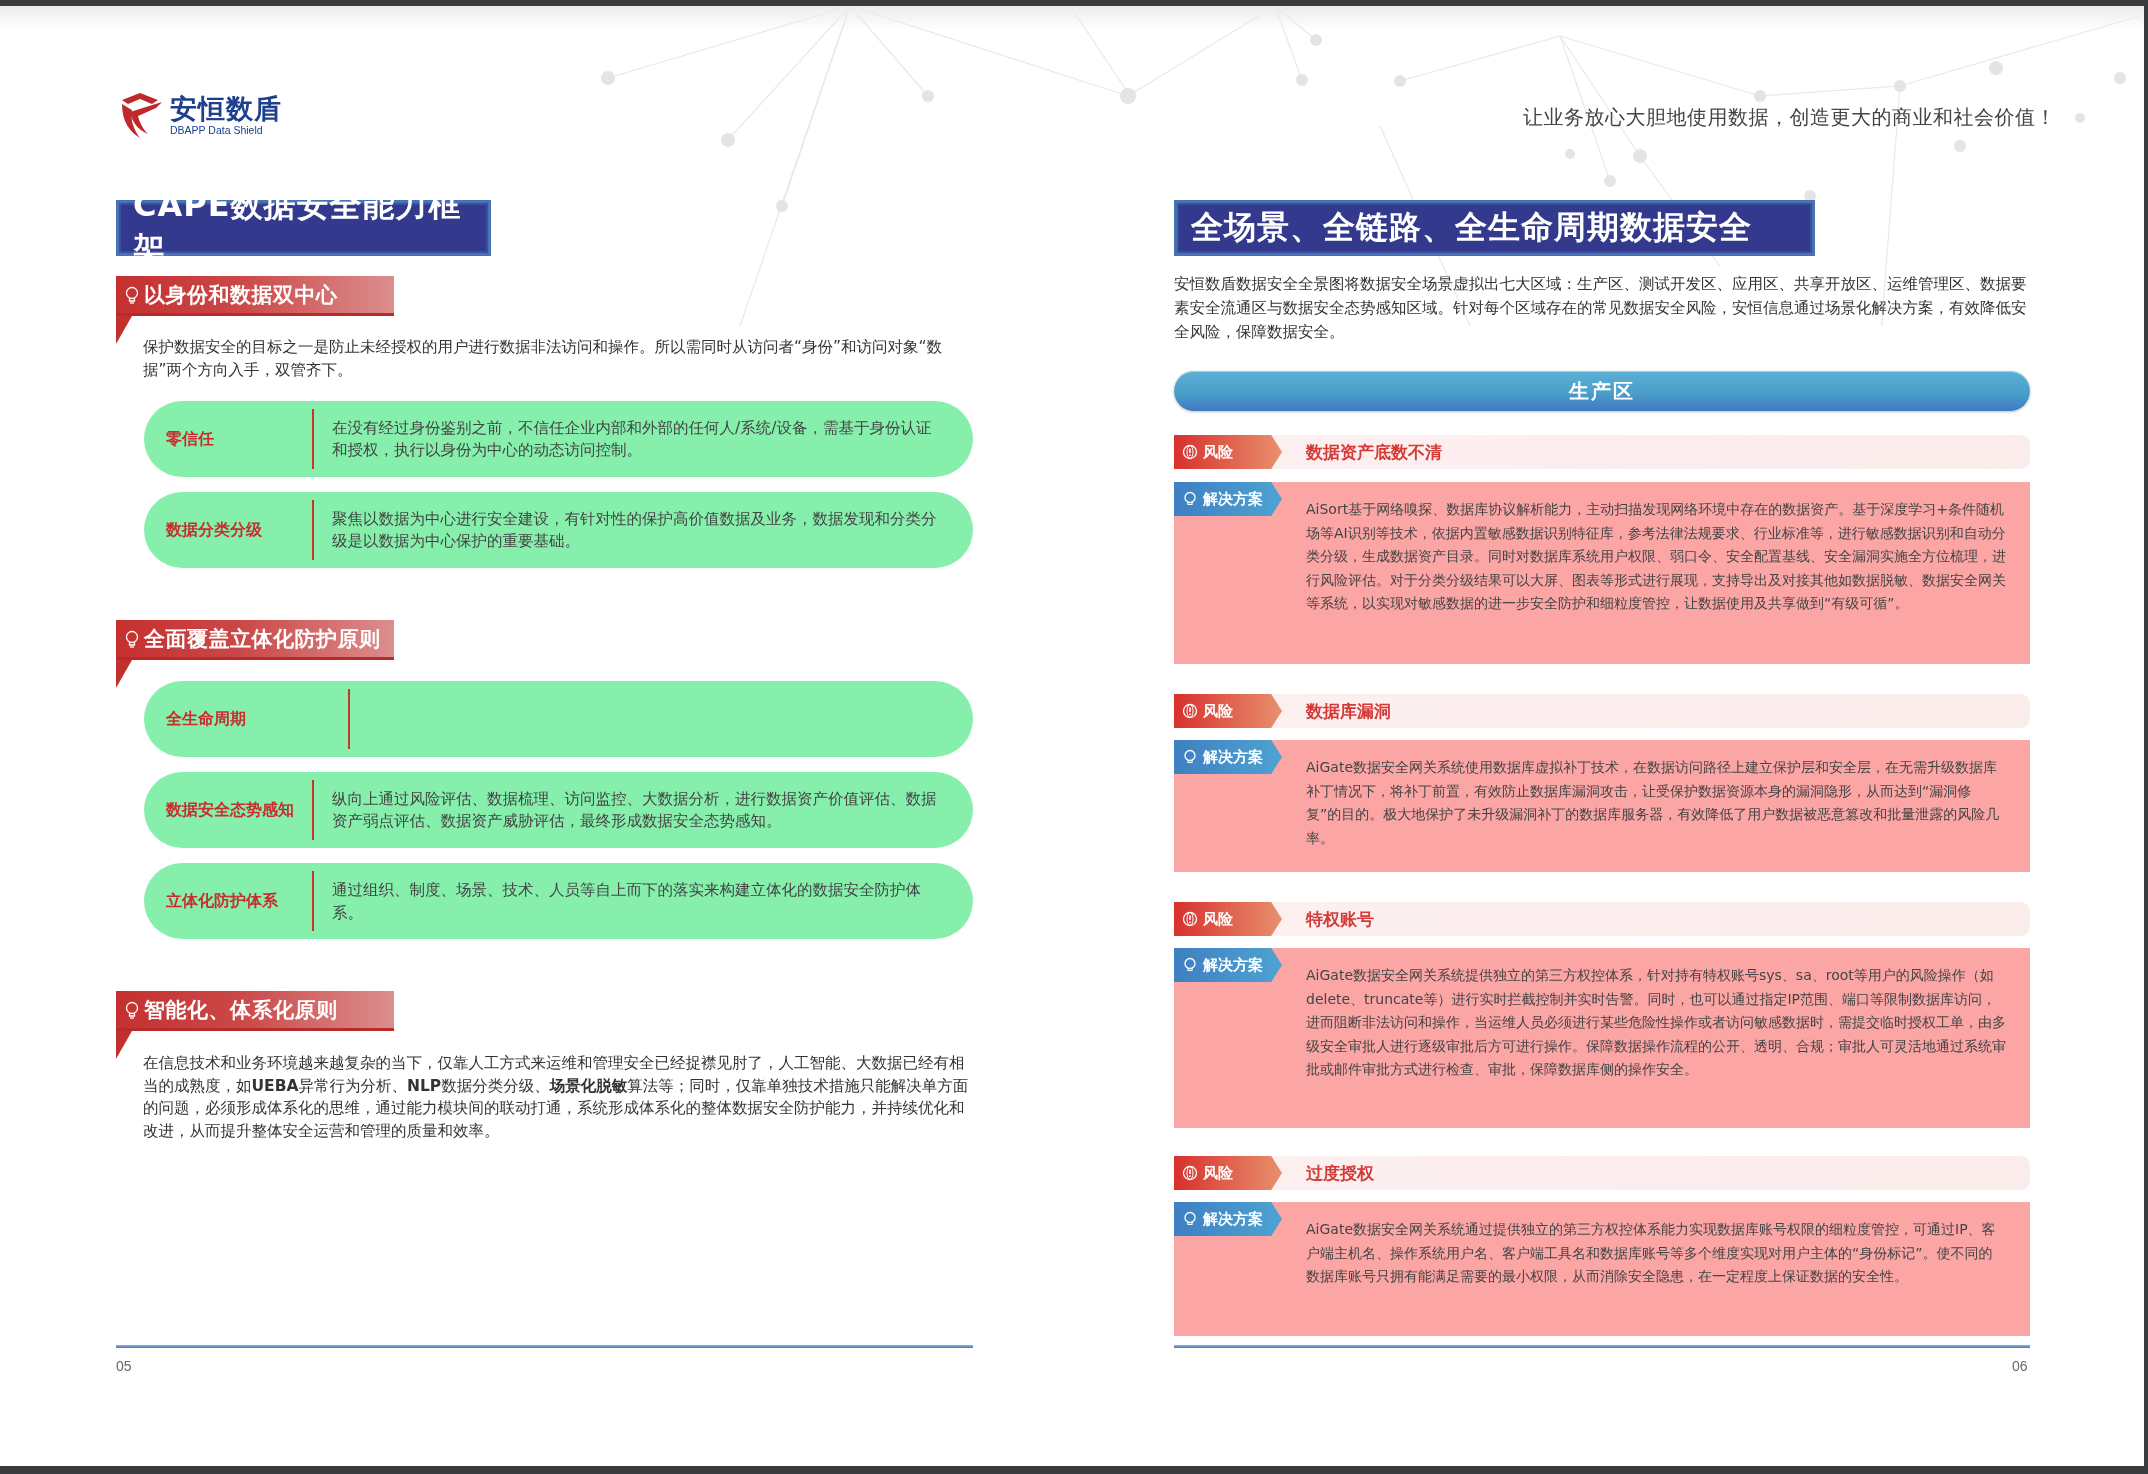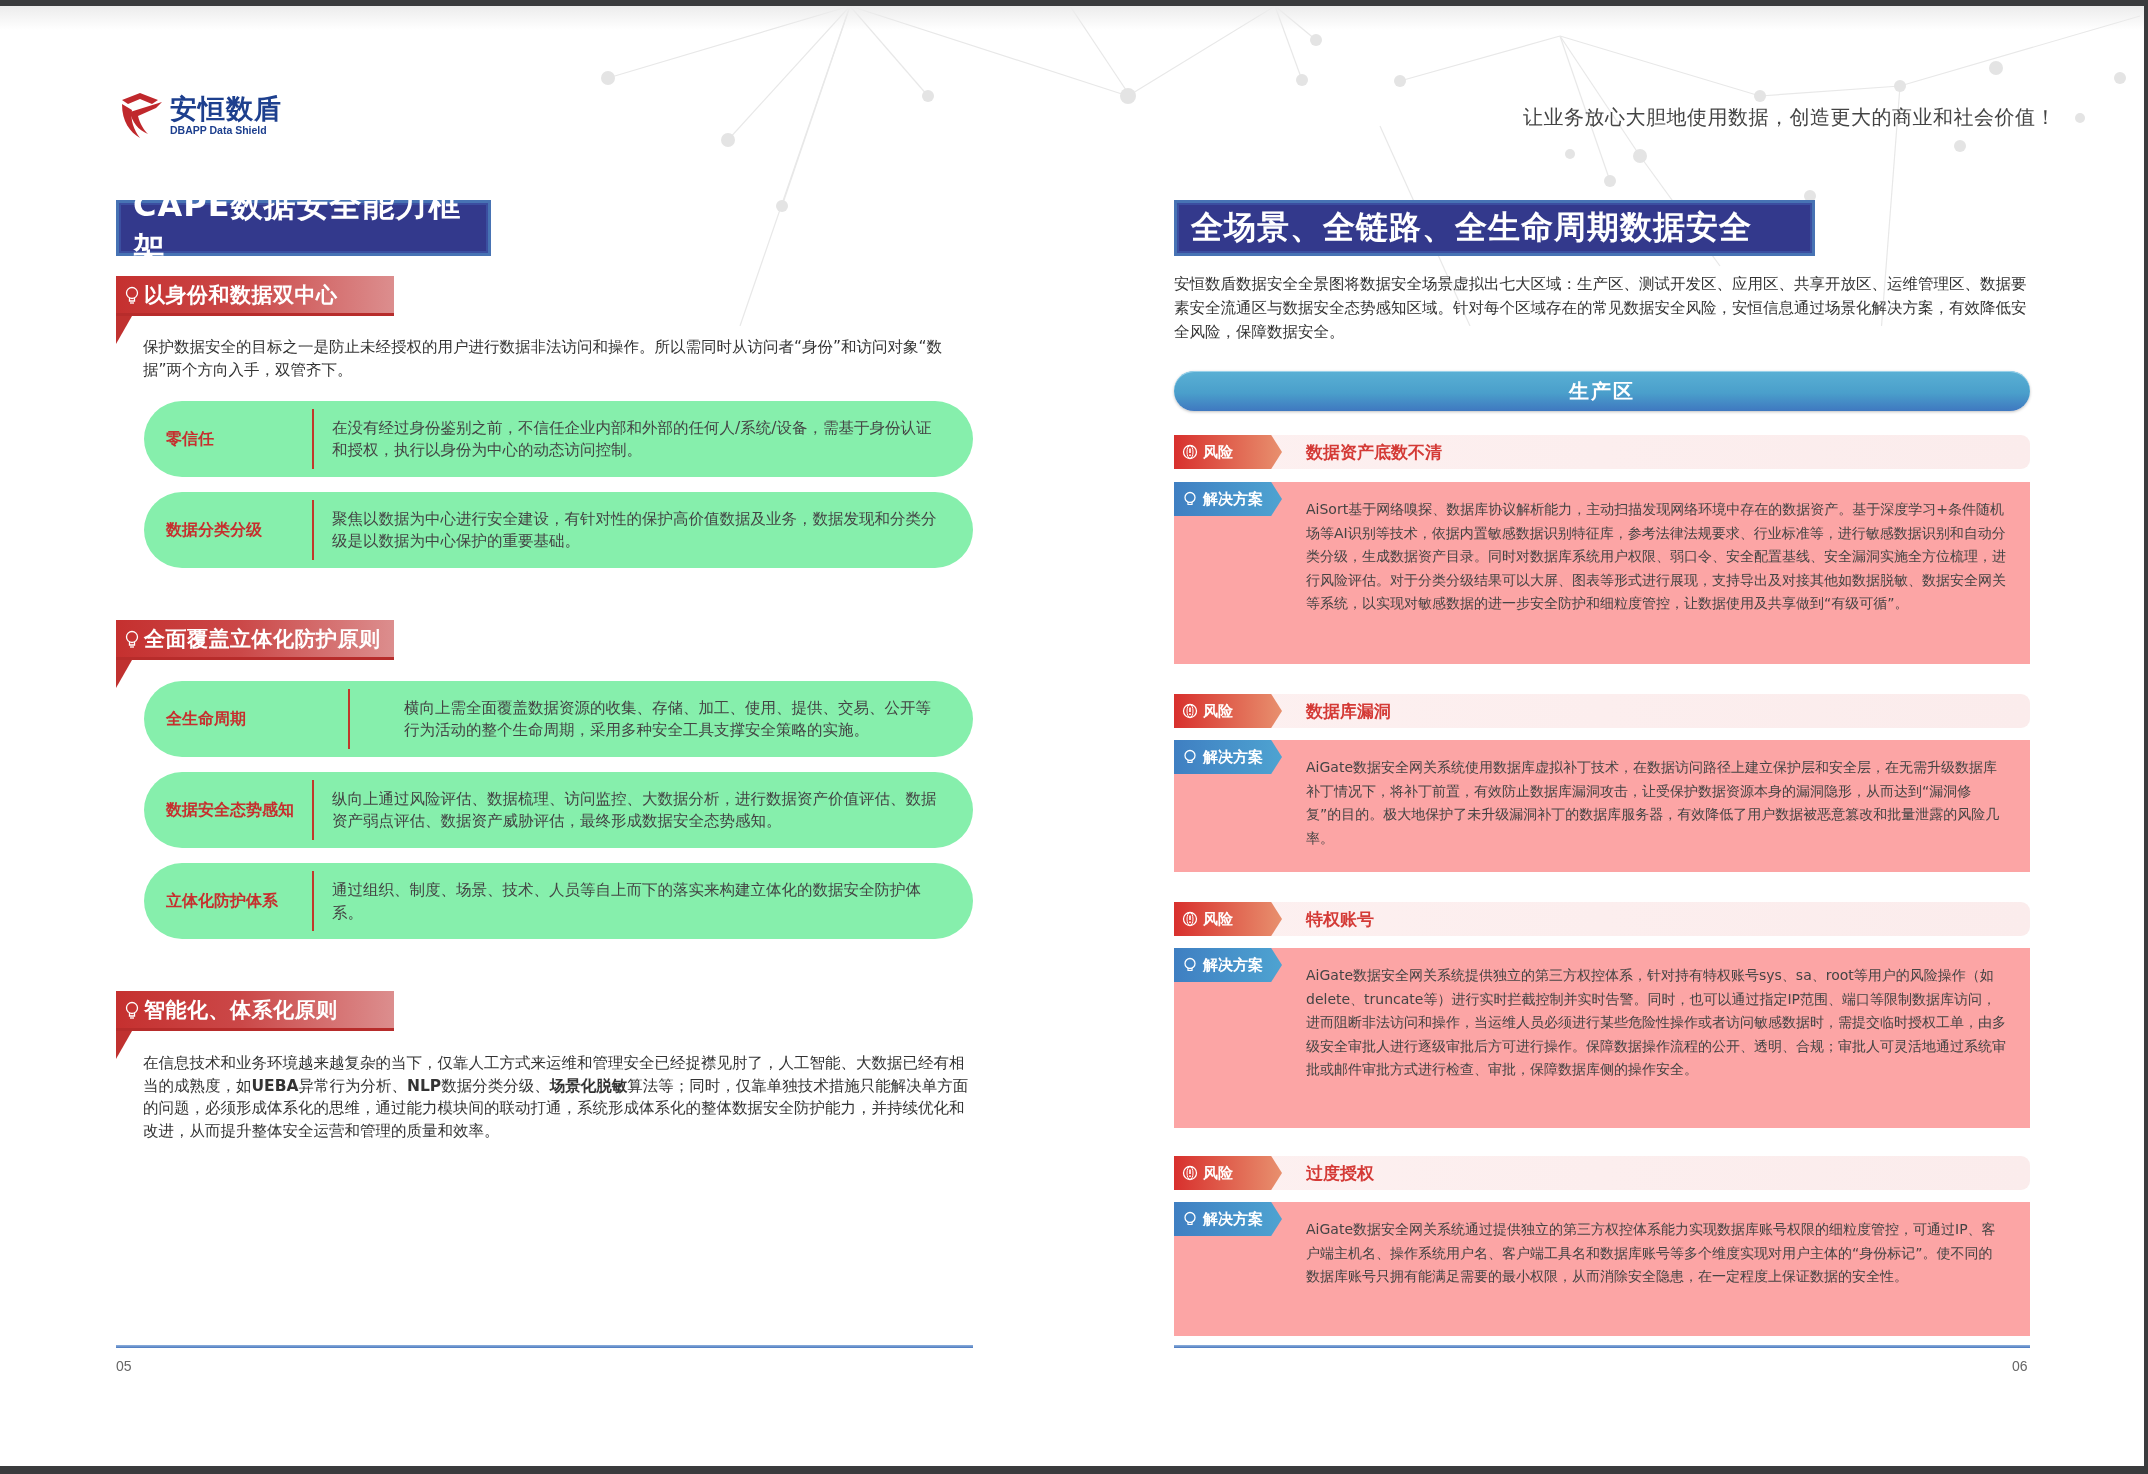--- a/index.html
+++ b/index.html
@@ -22,21 +22,21 @@
   .bg-net { position: absolute; left: 0; top: 0; width: 2144px; height: 320px; z-index: 0; }
   .page { position: absolute; top: 0; height: 1460px; z-index: 2; }
   .page-left { left: 0; width: 1072px; }
   .page-right { left: 1072px; width: 1072px; }
 
   
   .logo { position: absolute; left: 116px; top: 84px; display: flex; align-items: center; }
   .logo-mark { width: 48px; height: 50px; }
   .logo-text { margin-left: 6px; }
   .logo-cn { font-size: 27px; font-weight: bold; color: #1d3f8e; letter-spacing: 1px; line-height: 30px; }
-  .logo-en { font-size: 10.5px; font-weight: bold; color: #1d3f8e; line-height: 12px; font-family: "Liberation Sans", sans-serif; }
+  .logo-en { font-size: 10.5px; font-weight: normal; color: #1d3f8e; line-height: 12px; font-family: "Liberation Sans", sans-serif; }
 
   .slogan { position: absolute; right: 88px; top: 98px; font-size: 20px; color: #444; letter-spacing: 0.5px; }
 
   
   .title-banner {
     position: absolute; height: 56px;
     background: #33398c;
     border: 3px solid #4773b4;
     box-shadow: inset 0 0 0 2px #3b4ea0;
     color: #fff; font-weight: bold; font-size: 32px;
@@ -220,21 +220,20 @@
           <line x1="6" y1="18" x2="10" y2="18" stroke="#fff" stroke-width="1.3"></line>
         </svg>
         <span class="ribbon-label">全面覆盖立体化防护原则</span>
       </div>
       <div class="ribbon-tail"></div>
     </div>
 
     <div class="pill" style="top:675px;gap:36px;">
       <div class="pill-label">全生命周期</div>
       <div class="pill-divider"></div>
-      <div class="pill-text">横向上需全面覆盖数据资源的收集、存储、加工、使用、提供、交易、公开等行为活动的整个生命周期，采用多种安全工具支撑安全策略的实施。</div>
     </div>
     <div class="pill" style="top:766px;">
       <div class="pill-label">数据安全态势感知</div>
       <div class="pill-divider"></div>
       <div class="pill-text">纵向上通过风险评估、数据梳理、访问监控、大数据分析，进行数据资产价值评估、数据资产弱点评估、数据资产威胁评估，最终形成数据安全态势感知。</div>
     </div>
     <div class="pill" style="top:857px;">
       <div class="pill-label">立体化防护体系</div>
       <div class="pill-divider"></div>
       <div class="pill-text" style="align-self:flex-start;padding-top:16px;">通过组织、制度、场景、技术、人员等自上而下的落实来构建立体化的数据安全防护体系。</div>

